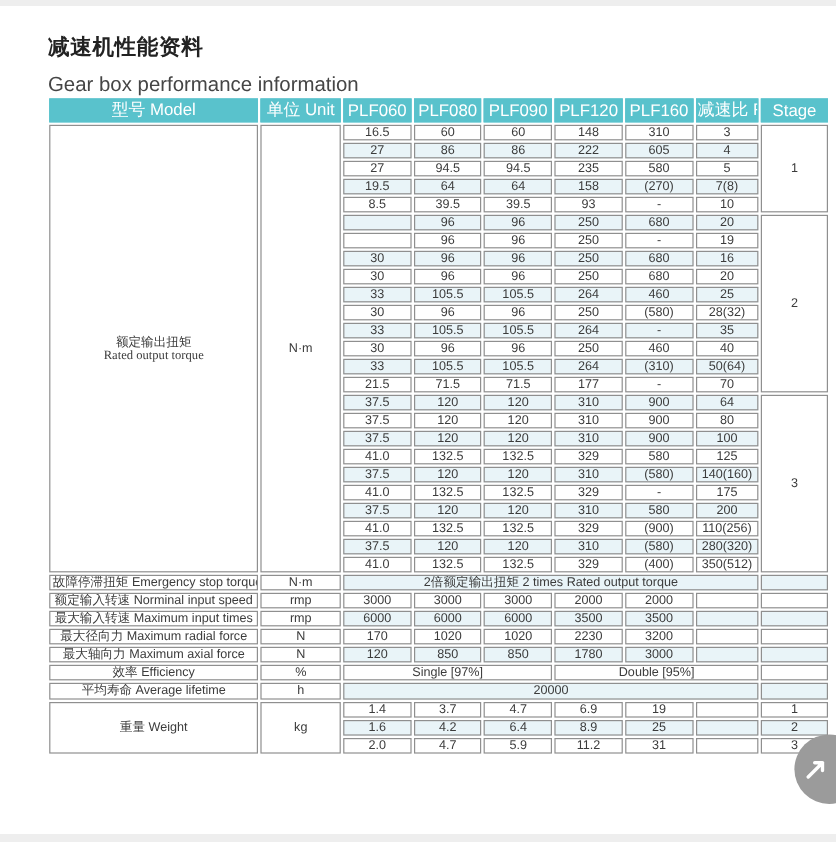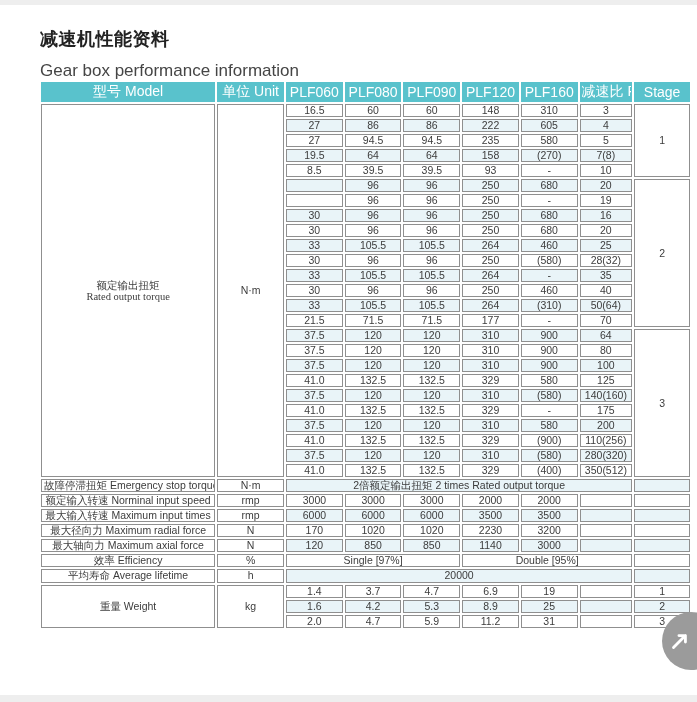--- a/index.html
+++ b/index.html
@@ -324,21 +324,21 @@
         <td>3200</td>
         <td></td>
         <td></td>
       </tr>
       <tr class="alt">
         <td class="white-cell spec-label">最大轴向力 Maximum axial force</td>
         <td class="white-cell">N</td>
         <td>120</td>
         <td>850</td>
         <td>850</td>
-        <td>1140</td>
+        <td>1780</td>
         <td>3000</td>
         <td></td>
         <td></td>
       </tr>
       <tr>
         <td class="white-cell spec-label">效率 Efficiency</td>
         <td class="white-cell">%</td>
         <td colspan="3">Single [97%]</td>
         <td colspan="3">Double [95%]</td>
         <td></td>
@@ -356,21 +356,21 @@
         <td>3.7</td>
         <td>4.7</td>
         <td>6.9</td>
         <td>19</td>
         <td></td>
         <td>1</td>
       </tr>
       <tr class="alt">
         <td>1.6</td>
         <td>4.2</td>
-        <td>5.3</td>
+        <td>6.4</td>
         <td>8.9</td>
         <td>25</td>
         <td></td>
         <td>2</td>
       </tr>
       <tr>
         <td>2.0</td>
         <td>4.7</td>
         <td>5.9</td>
         <td>11.2</td>

